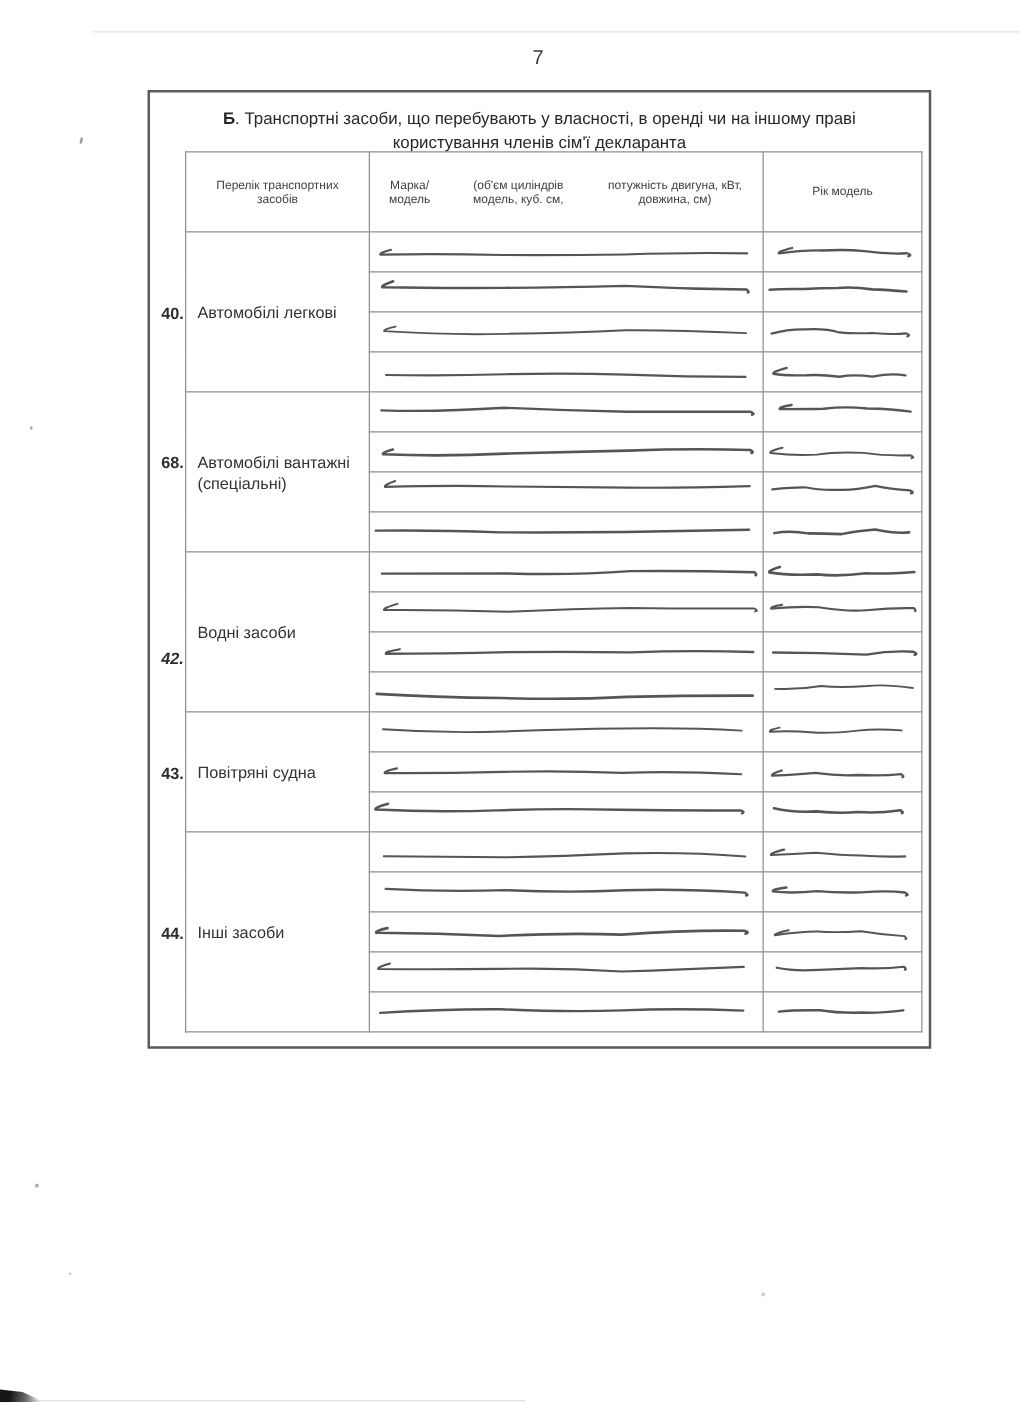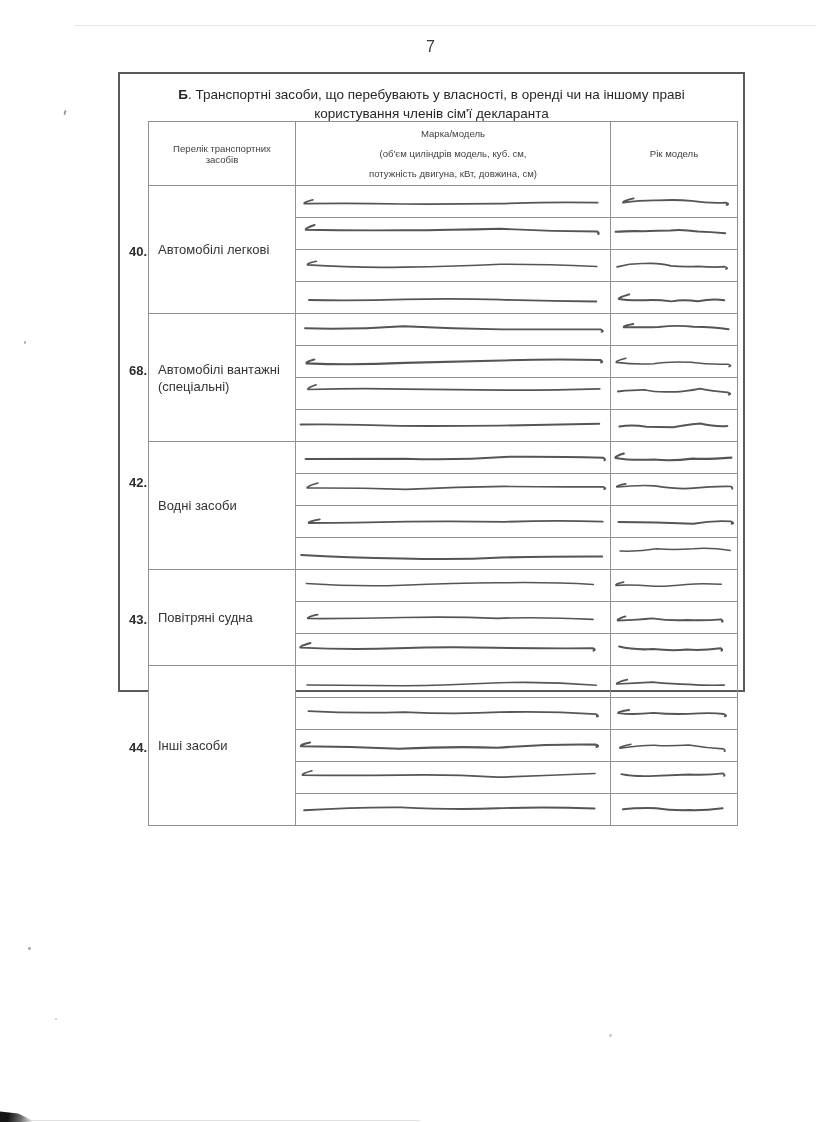--- a/index.html
+++ b/index.html
@@ -13,40 +13,40 @@
   .page-number {
     position:absolute; top:38px; left:426px;
     font-size:16px; color:#3a3a3a;
   }
   .top-streak {
     position:absolute; top:25px; left:74px; width:742px; height:1px;
     background:#dedede; opacity:.8;
   }
   .outer-box {
     position:absolute; left:118px; top:72px;
-    width:627px; height:620px;
+    width:627px; height:767px;
     border:2px solid #5a5a5a;
     box-sizing:border-box;
   }
   .section-title {
     margin-top:11px;
     text-align:center;
     font-size:13.5px; line-height:19px; color:#272727;
   }
   .section-title .b { font-weight:bold; }
   table.vtable {
     position:absolute; left:148px; top:121px;
     border-collapse:collapse; table-layout:fixed;
   }
   .vtable th, .vtable td { border:1px solid #909090; box-sizing:border-box; }
   .vtable thead th {
     height:64px; font-weight:normal; font-size:9.6px; color:#3e3e3e;
     vertical-align:middle; text-align:center; padding:2px 8px;
   }
-  .col2-head { display:flex; flex-direction:column; justify-content:center; gap:9px; }
+  .col2-head { display:flex; flex-direction:row; justify-content:center; gap:9px; }
   .vtable tbody td { height:32px; padding:0; }
   .vtable tbody tr + tr td { border-top-color:#a2a2a2; }
   .vtable tbody tr.group-start td { border-top-color:#8d8d8d; }
   .label-cell {
     padding:0 6px 0 9px !important;
     font-size:13px; line-height:17px; color:#333333;
     vertical-align:middle; background:#ffffff;margin-left:24px;
   }
   .dash-cell { position:relative; }
   .dash-cell svg { display:block; width:100%; height:31px; }
@@ -354,21 +354,21 @@
               <path d="M11.9,15.3 Q24.7,13.8 44.8,14.2 Q59.4,16.6 77.7,16.1 Q92.6,16.6 110.7,14.3" stroke-width="2.01"></path>
             </svg>
           </td>
         </tr>
       </tbody>
   </table>
 
   <div id="group-numbers">
       <div class="group-number" style="top: 250.5px;">40.</div>
       <div class="group-number" style="top: 370px;">68.</div>
-      <div class="group-number" style="top: 482px;">42.</div>
+      <div class="group-number" style="top: 527px; font-style: italic;">42.</div>
       <div class="group-number" style="top: 618.5px;">43.</div>
       <div class="group-number" style="top: 746.5px;">44.</div>
     </div>
 
   <div class="speck speck-1"></div>
   <div class="speck speck-2"></div>
   <div class="speck speck-3"></div>
   <div class="speck speck-4"></div>
   <div class="speck speck-5"></div>
   <div class="bottom-edge-line"></div>

